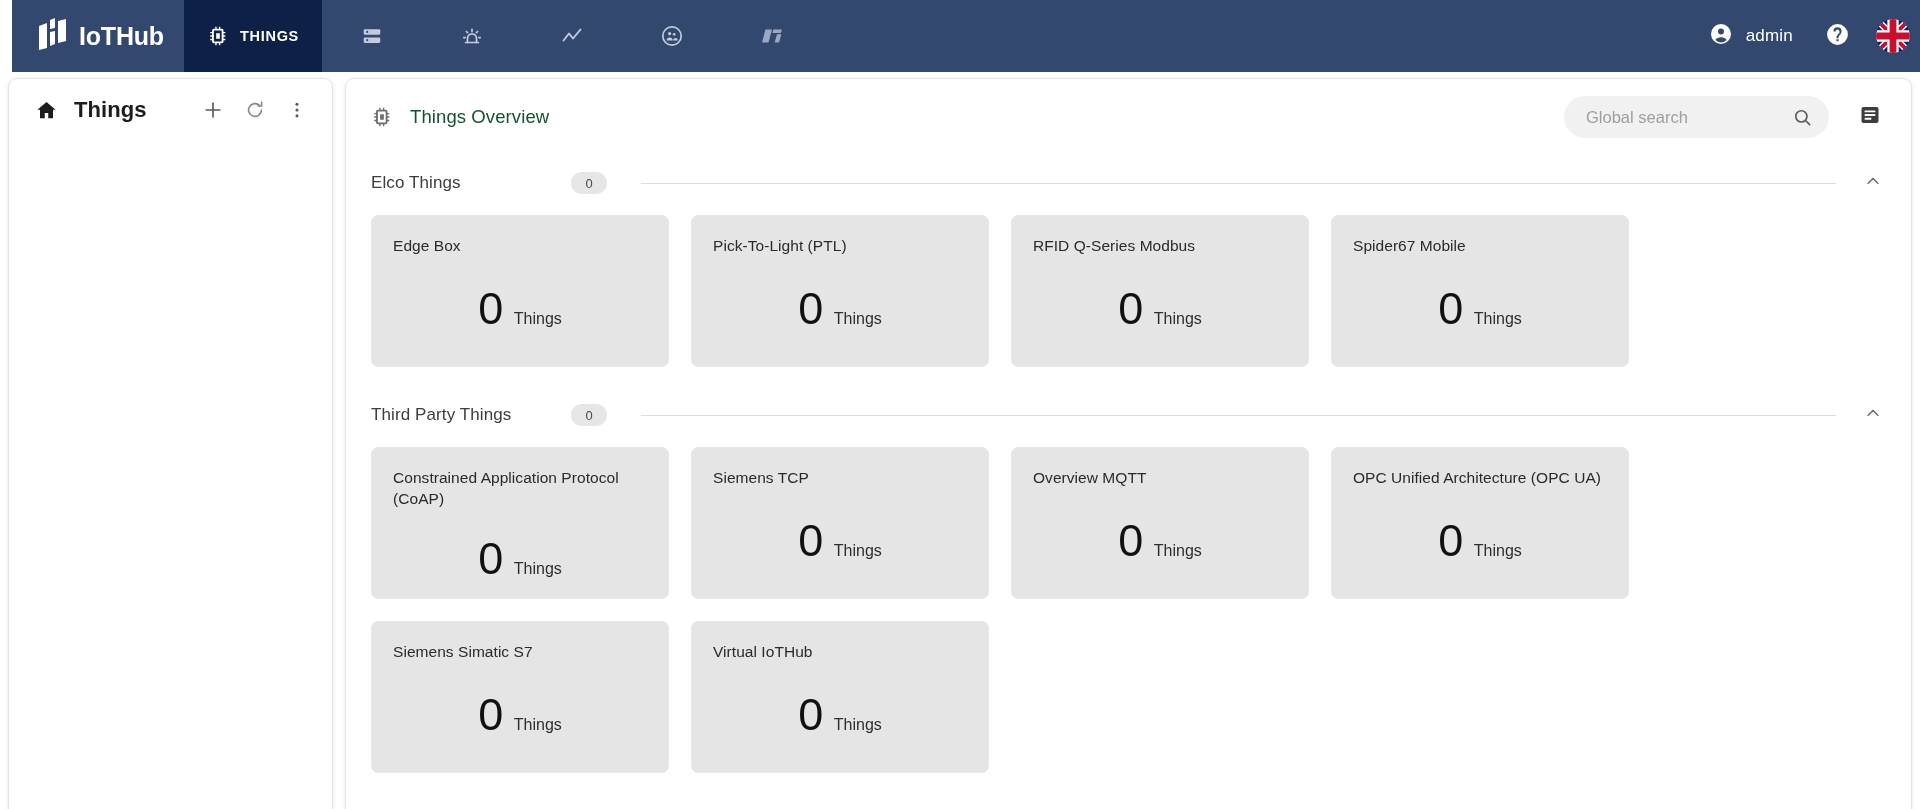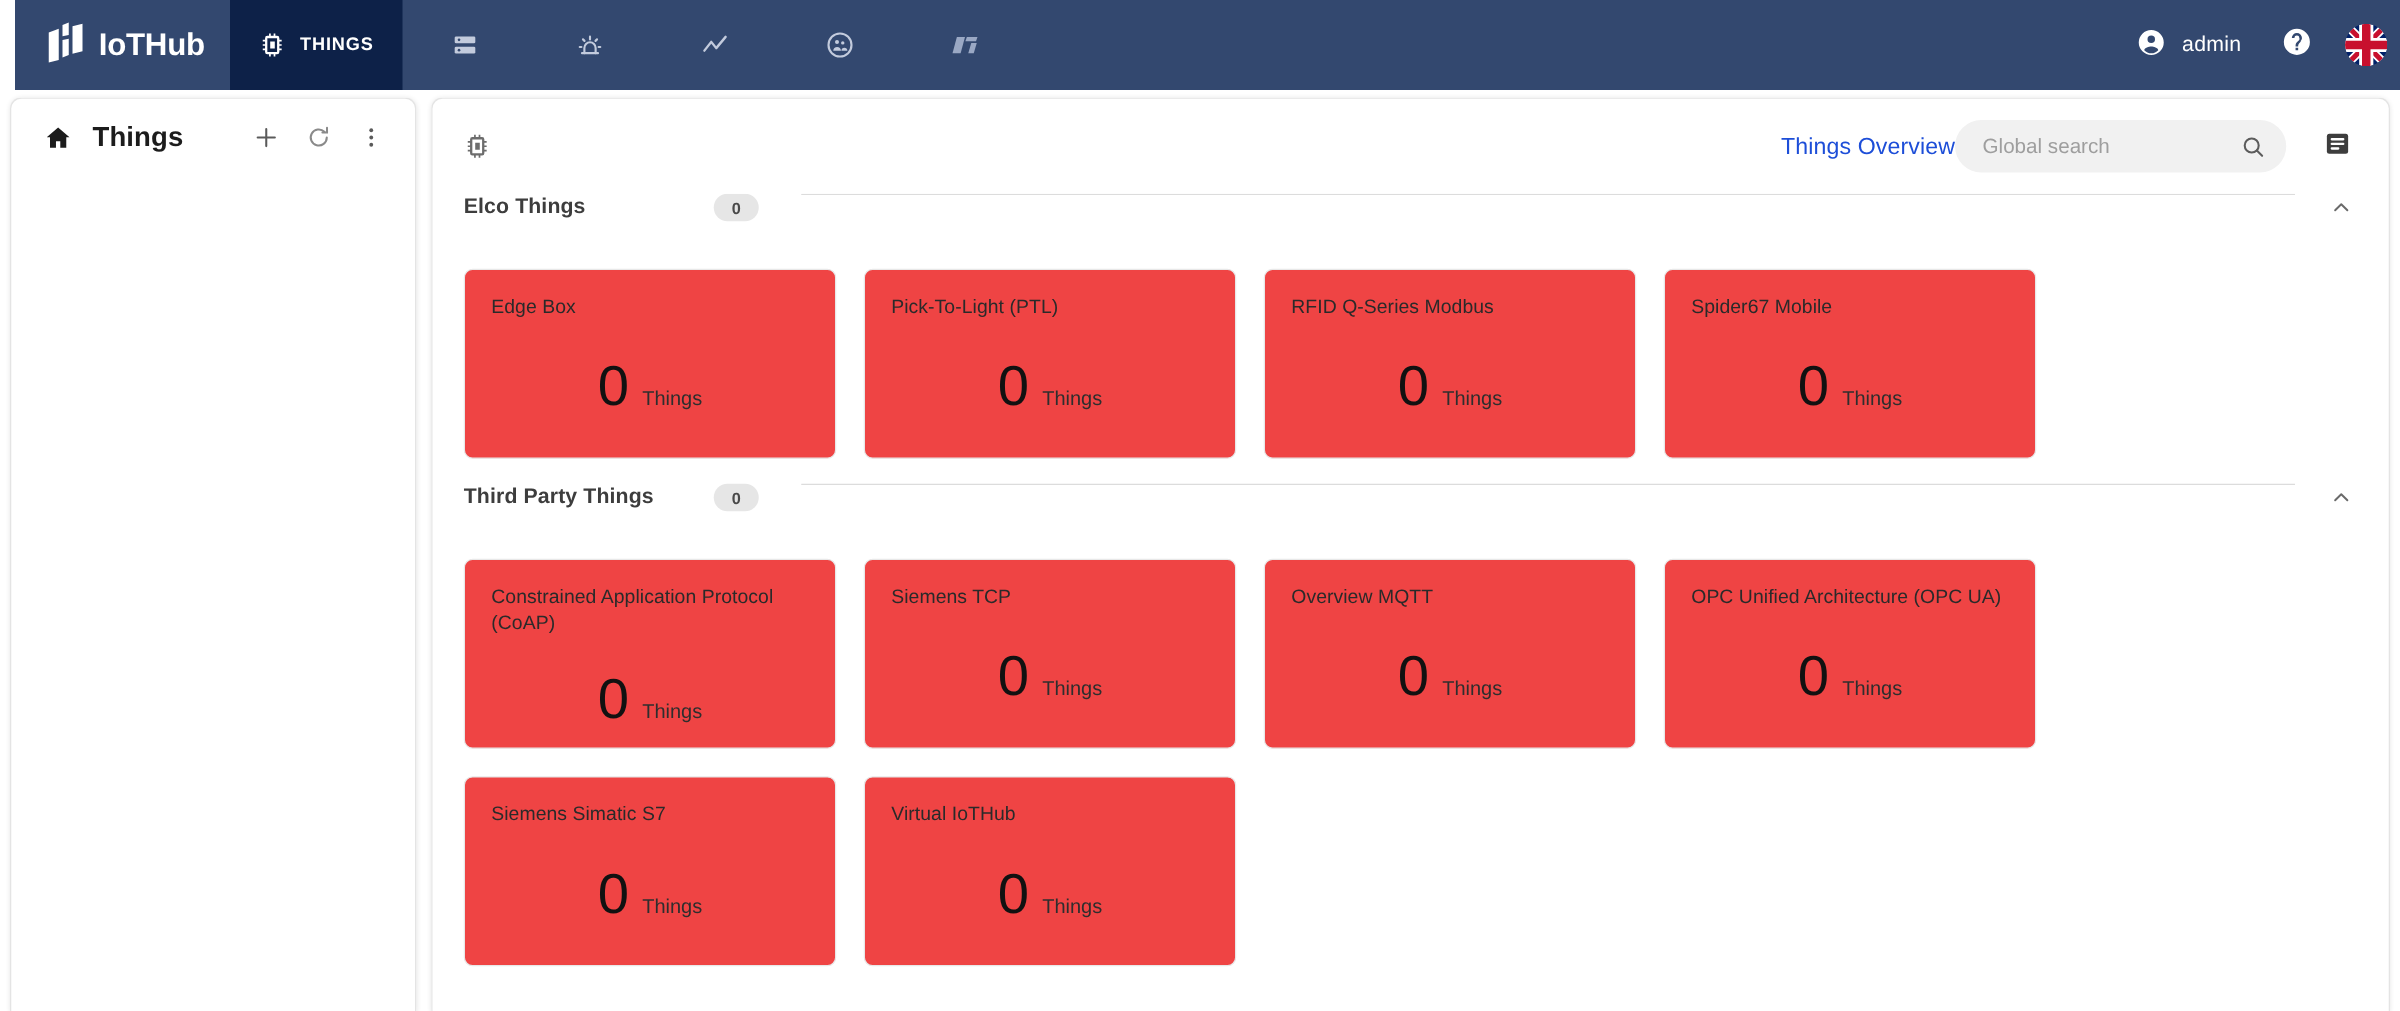--- a/index.html
+++ b/index.html
@@ -153,24 +153,23 @@
   }
   .main-header {
     display: flex;
     align-items: center;
     height: 76px;
     padding: 0 26px 0 25px;
   }
   .main-header .chip-icon { display: flex; margin-right: 17px; }
   .main-title {
     font-size: 18.5px;
-    color: #1d4ed8;
+    color: #14532d;
     letter-spacing: 0.1px;
     flex: 1 1 auto;
-    text-align: right;
   }
   .searchbox {
     width: 265px;
     height: 42px;
     background: #f1f1f1;
     border-radius: 21px;
     display: flex;
     align-items: center;
     padding: 0 16px 0 22px;
     gap: 20px;
@@ -198,24 +197,23 @@
   .main-body {
     padding: 0 25px 0 25px;
     height: 655px;
     overflow: hidden;
   }
 
   
   .section { margin-bottom: 4px; }
   .section-head {
     display: flex;
-    align-items: flex-start;
+    align-items: center;
     height: 56px;
     gap: 0;
-    font-weight: bold;
   }
   .section-title {
     font-size: 17px;
     color: #3d3d3d;
     letter-spacing: 0.1px;
     min-width: 200px;
   }
   .section-badge {
     width: 36px; height: 22px;
     background: #e6e6e6;
@@ -241,21 +239,21 @@
 
   .card-grid {
     display: flex;
     flex-wrap: wrap;
     gap: 22px 22px;
     padding-top: 4px;
   }
   .thing-card {
     width: 298px;
     height: 152px;
-    background: #ef4444;
+    background: #e5e5e5;
     border: 1px solid #e8e8e8;
     border-radius: 7px;
     padding: 19px 21px 0 21px;
     position: relative;
     cursor: pointer;
   }
   .card-title {
     font-size: 15.5px;
     color: #2a2a2a;
     line-height: 1.38;

